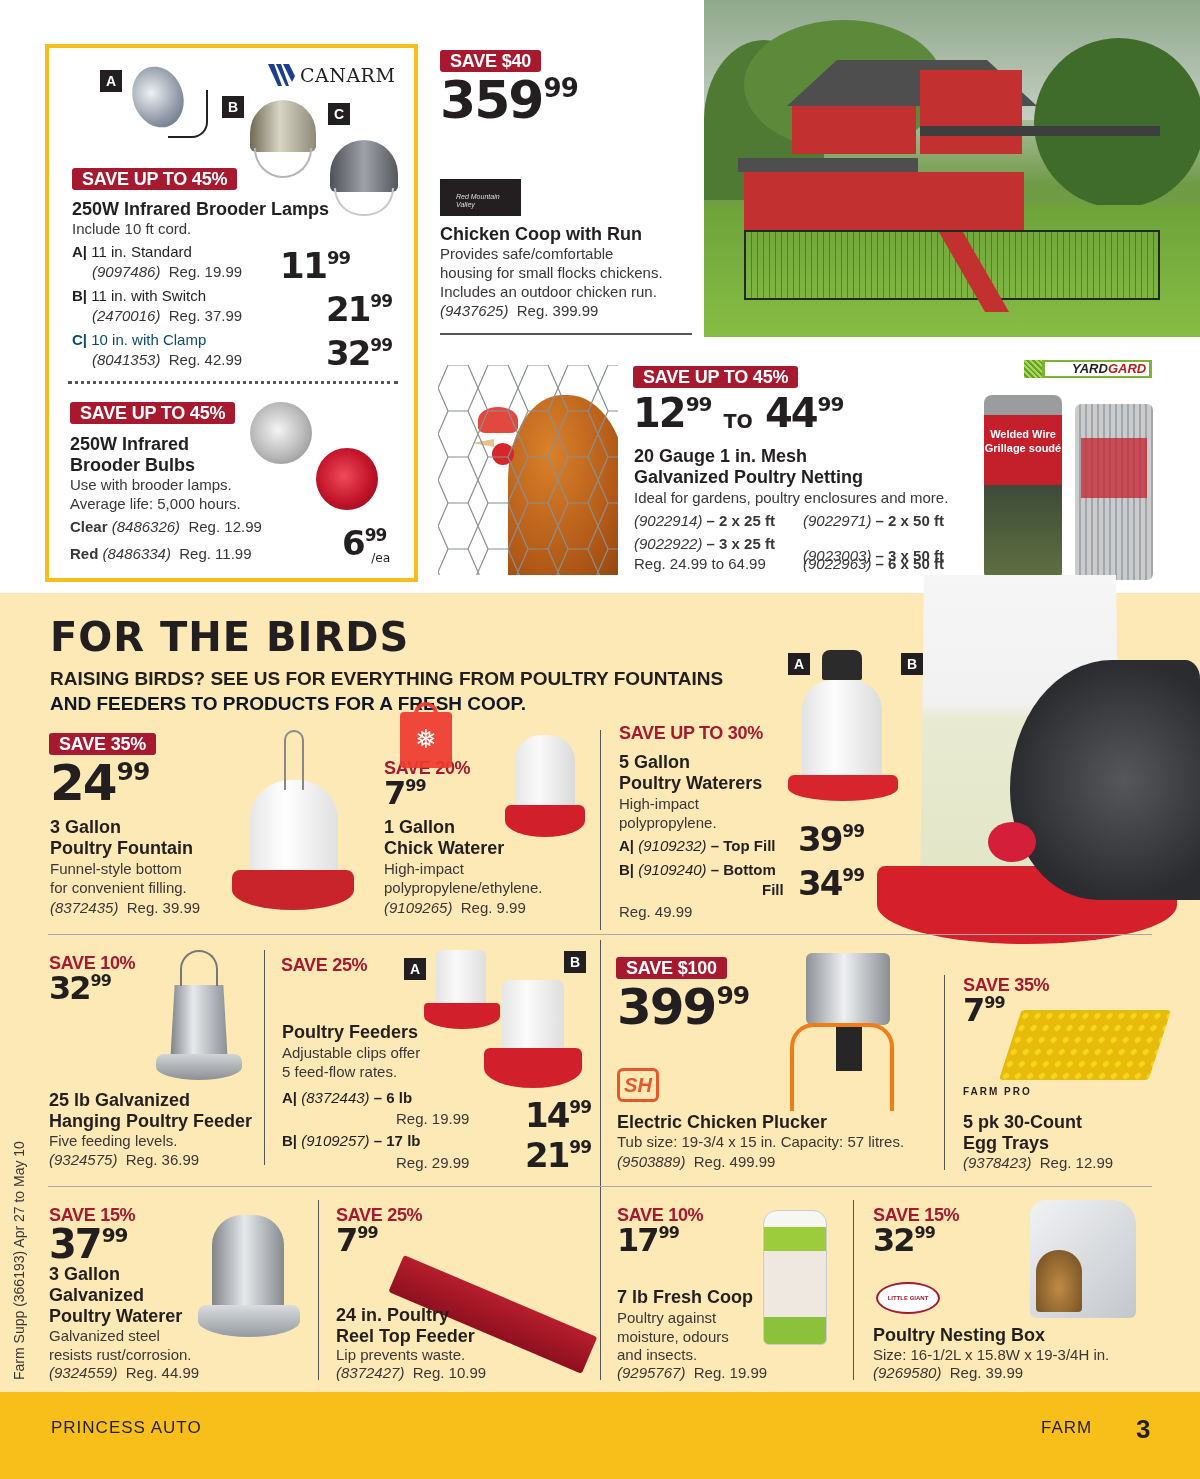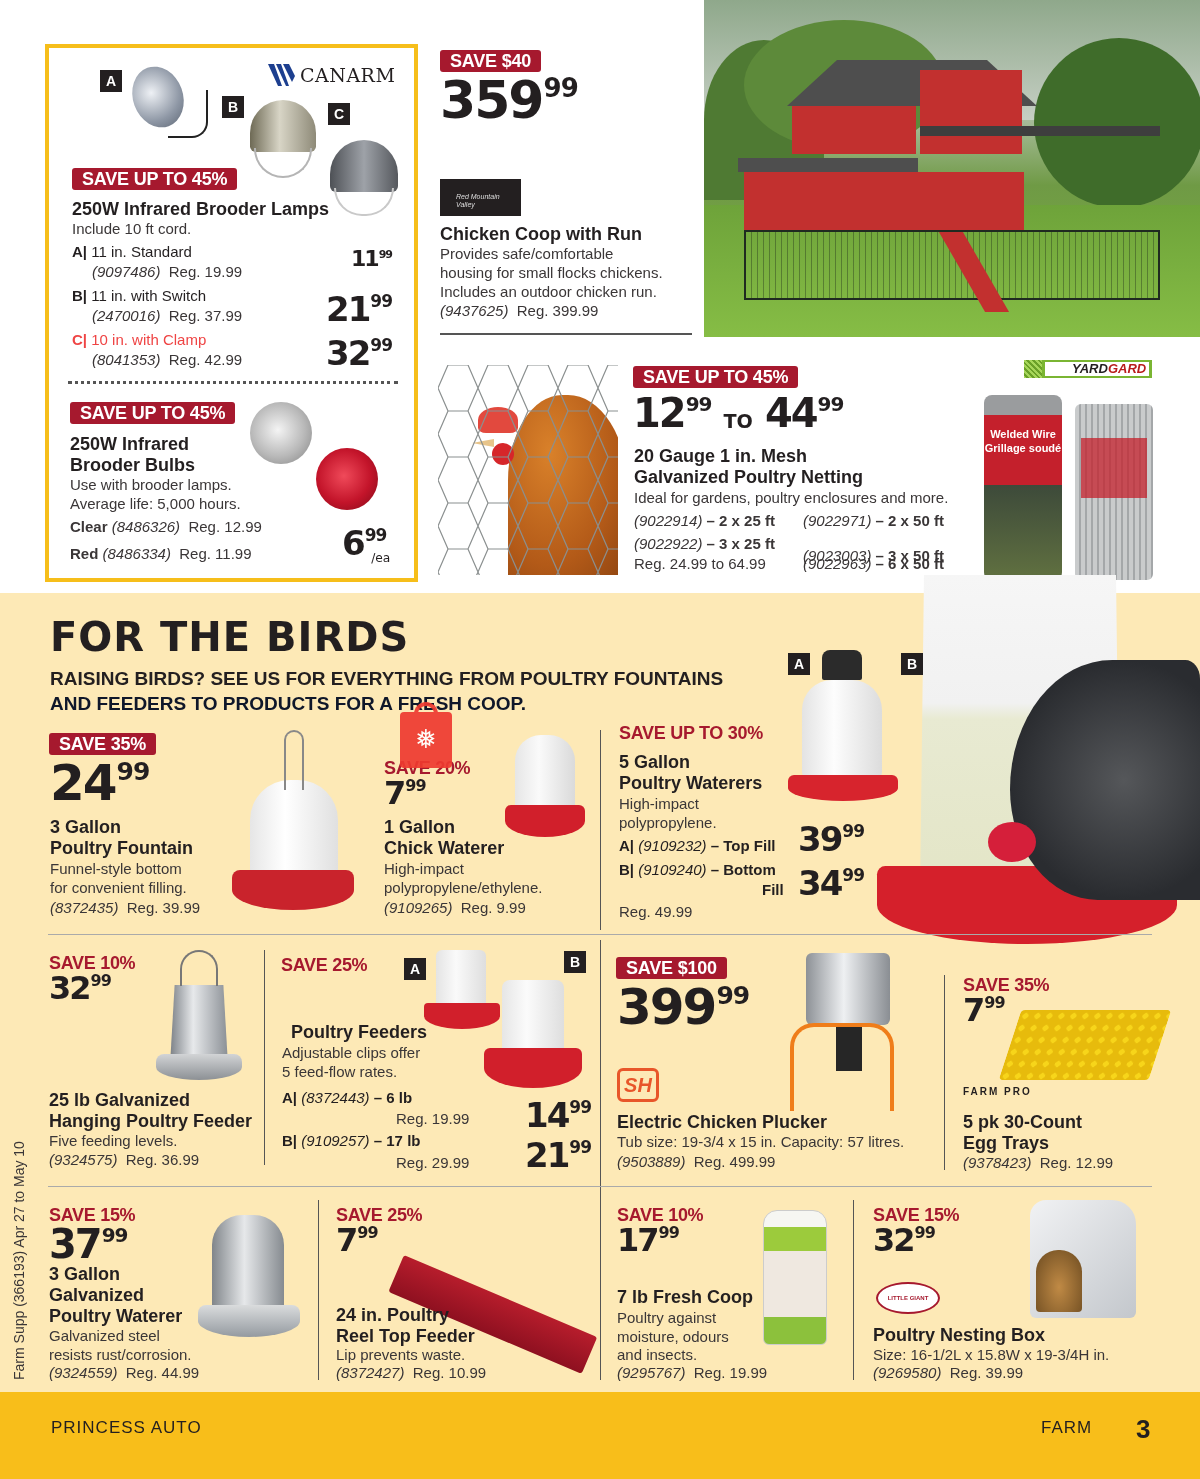--- a/index.html
+++ b/index.html
@@ -58,29 +58,29 @@
 <div class="abs" style="left:330px;top:140px;width:68px;height:52px;border-radius:34px 34px 6px 6px;background:linear-gradient(90deg,#4e5156,#9ea2a8 50%,#55585d);"></div>
 <div class="abs" style="left:334px;top:188px;width:60px;height:28px;border:2px solid #c9c9c9;border-top:none;border-radius:0 0 30px 30px;"></div>
 
 <div class="save-tag" style="left:72px;top:168px;">SAVE UP TO 45%</div>
 <div class="title" style="left:72px;top:199px;">250W Infrared Brooder Lamps</div>
 <div class="desc" style="left:72px;top:219px;">Include 10 ft cord.</div>
 
 <div>
   <div class="desc" style="left:72px;top:242px;color:#231f20;"><b>A|</b> <span>11 in. Standard</span></div>
   <div class="desc" style="left:92px;top:262px;"><i>(9097486)</i>&nbsp; <span>Reg. 19.99</span></div>
-  <div class="price" style="right:808px;top:248px;font-size:22px;"><span>11</span><span class="c">99</span></div>
+  <div class="price" style="right:850px;top:248px;font-size:36px;"><span>11</span><span class="c">99</span></div>
 </div>
 <div>
   <div class="desc" style="left:72px;top:286px;color:#231f20;"><b>B|</b> <span>11 in. with Switch</span></div>
   <div class="desc" style="left:92px;top:306px;"><i>(2470016)</i>&nbsp; <span>Reg. 37.99</span></div>
   <div class="price" style="right:808px;top:292px;font-size:34px;"><span>21</span><span class="c">99</span></div>
 </div>
 <div>
-  <div class="desc" style="left:72px;top:330px;color:#ef4444;"><b>C|</b> <span>10 in. with Clamp</span></div>
+  <div class="desc" style="left:72px;top:330px;color:#0c4a6e;"><b>C|</b> <span>10 in. with Clamp</span></div>
   <div class="desc" style="left:92px;top:350px;"><i>(8041353)</i>&nbsp; <span>Reg. 42.99</span></div>
   <div class="price" style="right:808px;top:336px;font-size:34px;"><span>32</span><span class="c">99</span></div>
 </div>
 
 <div class="dots"></div>
 
 <div class="save-tag" style="left:70px;top:402px;">SAVE UP TO 45%</div>
 <div class="title" style="left:70px;top:434px;">250W Infrared</div>
 <div class="title" style="left:70px;top:455px;">Brooder Bulbs</div>
 <div class="desc" style="left:70px;top:475px;">Use with brooder lamps.</div>
@@ -236,21 +236,21 @@
 
 <div class="vline" style="left:264px;top:950px;height:215px;"></div>
 
 <div class="save-text" style="left:281px;top:955px;">SAVE 25%</div>
 <div class="badge" style="left:404px;top:958px;">A</div>
 <div class="badge" style="left:564px;top:951px;">B</div>
 <div class="abs" style="left:436px;top:950px;width:50px;height:60px;background:linear-gradient(90deg,#e4e4e4,#fafafa 40%,#dedede);border-radius:6px 6px 2px 2px;"></div>
 <div class="abs" style="left:424px;top:1003px;width:76px;height:26px;background:#d11f2b;border-radius:4px 4px 50% 50%;"></div>
 <div class="abs" style="left:502px;top:980px;width:62px;height:80px;background:linear-gradient(90deg,#e6e6e6,#fbfbfb 40%,#dedede);border-radius:8px 8px 2px 2px;"></div>
 <div class="abs" style="left:484px;top:1048px;width:98px;height:40px;background:#d11f2b;border-radius:6px 6px 50% 50%;"></div>
-<div class="title" style="left:291px;top:1022px;">Poultry Feeders</div>
+<div class="title" style="left:282px;top:1022px;">Poultry Feeders</div>
 <div class="desc" style="left:282px;top:1043px;">Adjustable clips offer</div>
 <div class="desc" style="left:282px;top:1062px;">5 feed-flow rates.</div>
 <div class="desc" style="left:282px;top:1088px;color:#231f20;"><b>A|</b> <i>(8372443)</i> <b>– 6 lb</b></div>
 <div class="desc" style="left:396px;top:1109px;">Reg. 19.99</div>
 <div class="price" style="left:525px;top:1098px;font-size:34px;"><span>14</span><span class="c">99</span></div>
 <div class="desc" style="left:282px;top:1131px;color:#231f20;"><b>B|</b> <i>(9109257)</i> <b>– 17 lb</b></div>
 <div class="desc" style="left:396px;top:1153px;">Reg. 29.99</div>
 <div class="price" style="left:525px;top:1138px;font-size:34px;"><span>21</span><span class="c">99</span></div>
 
 <div class="vline" style="left:600px;top:940px;height:440px;"></div>

